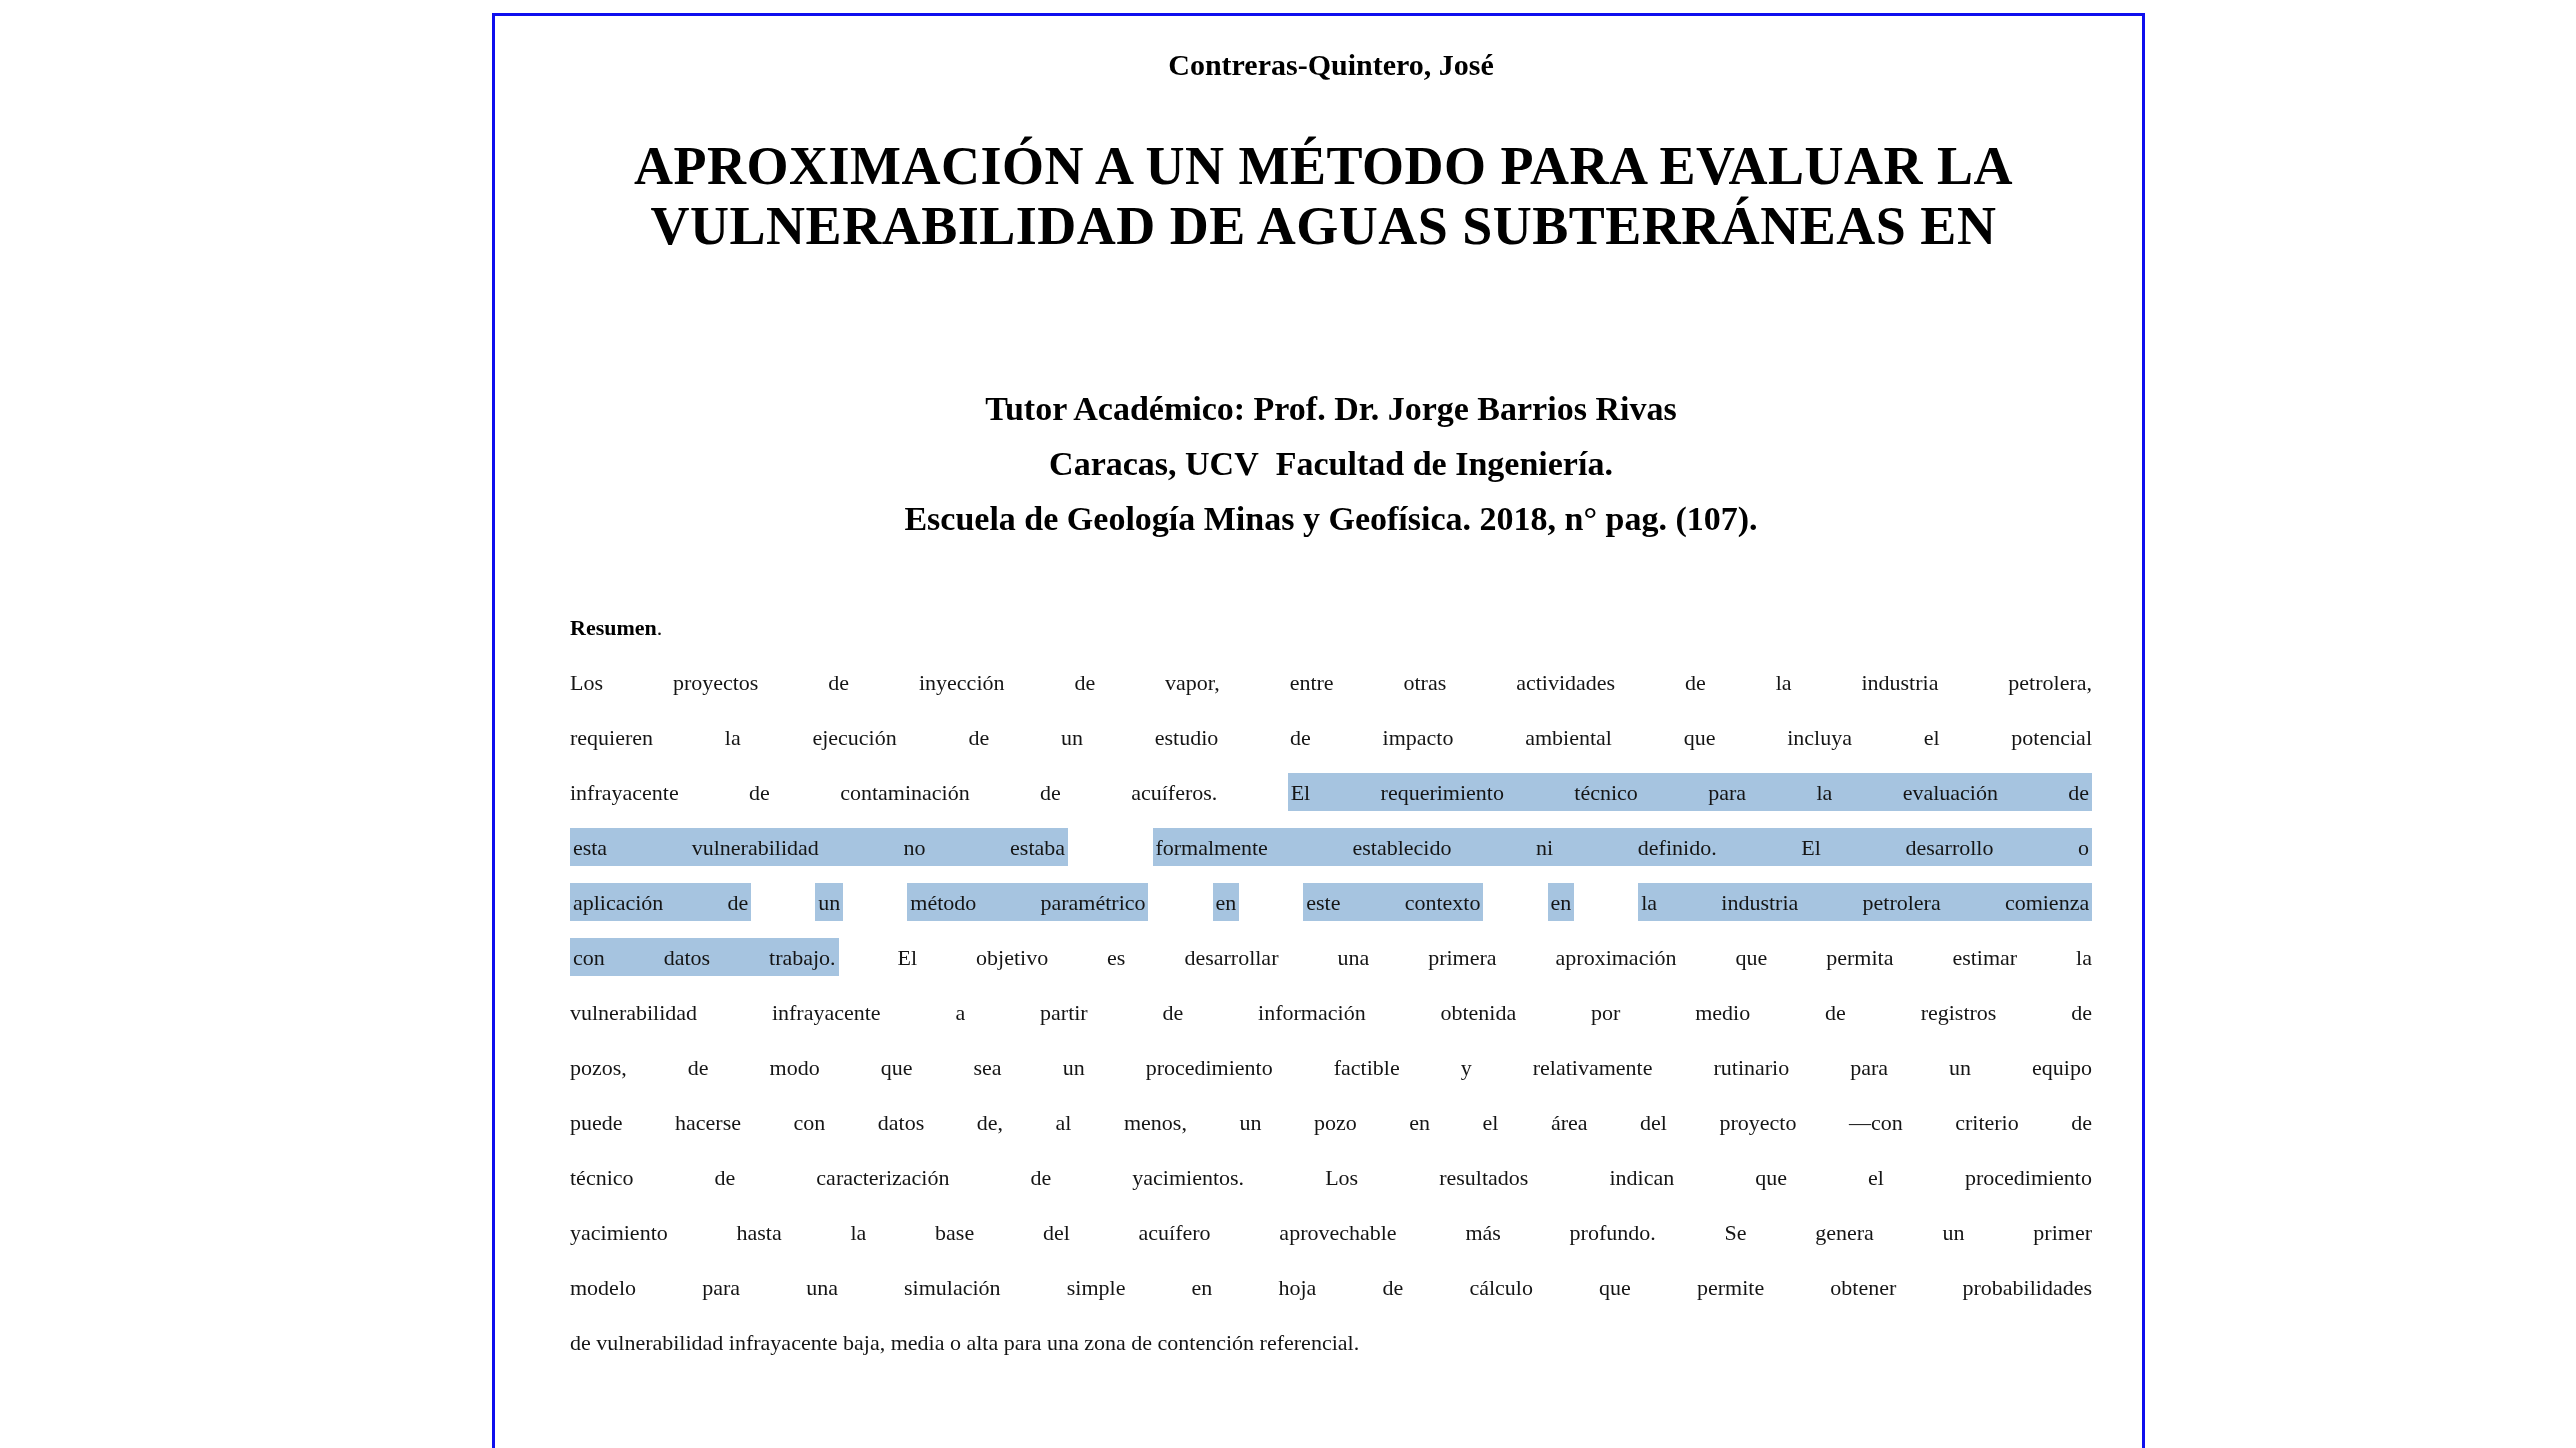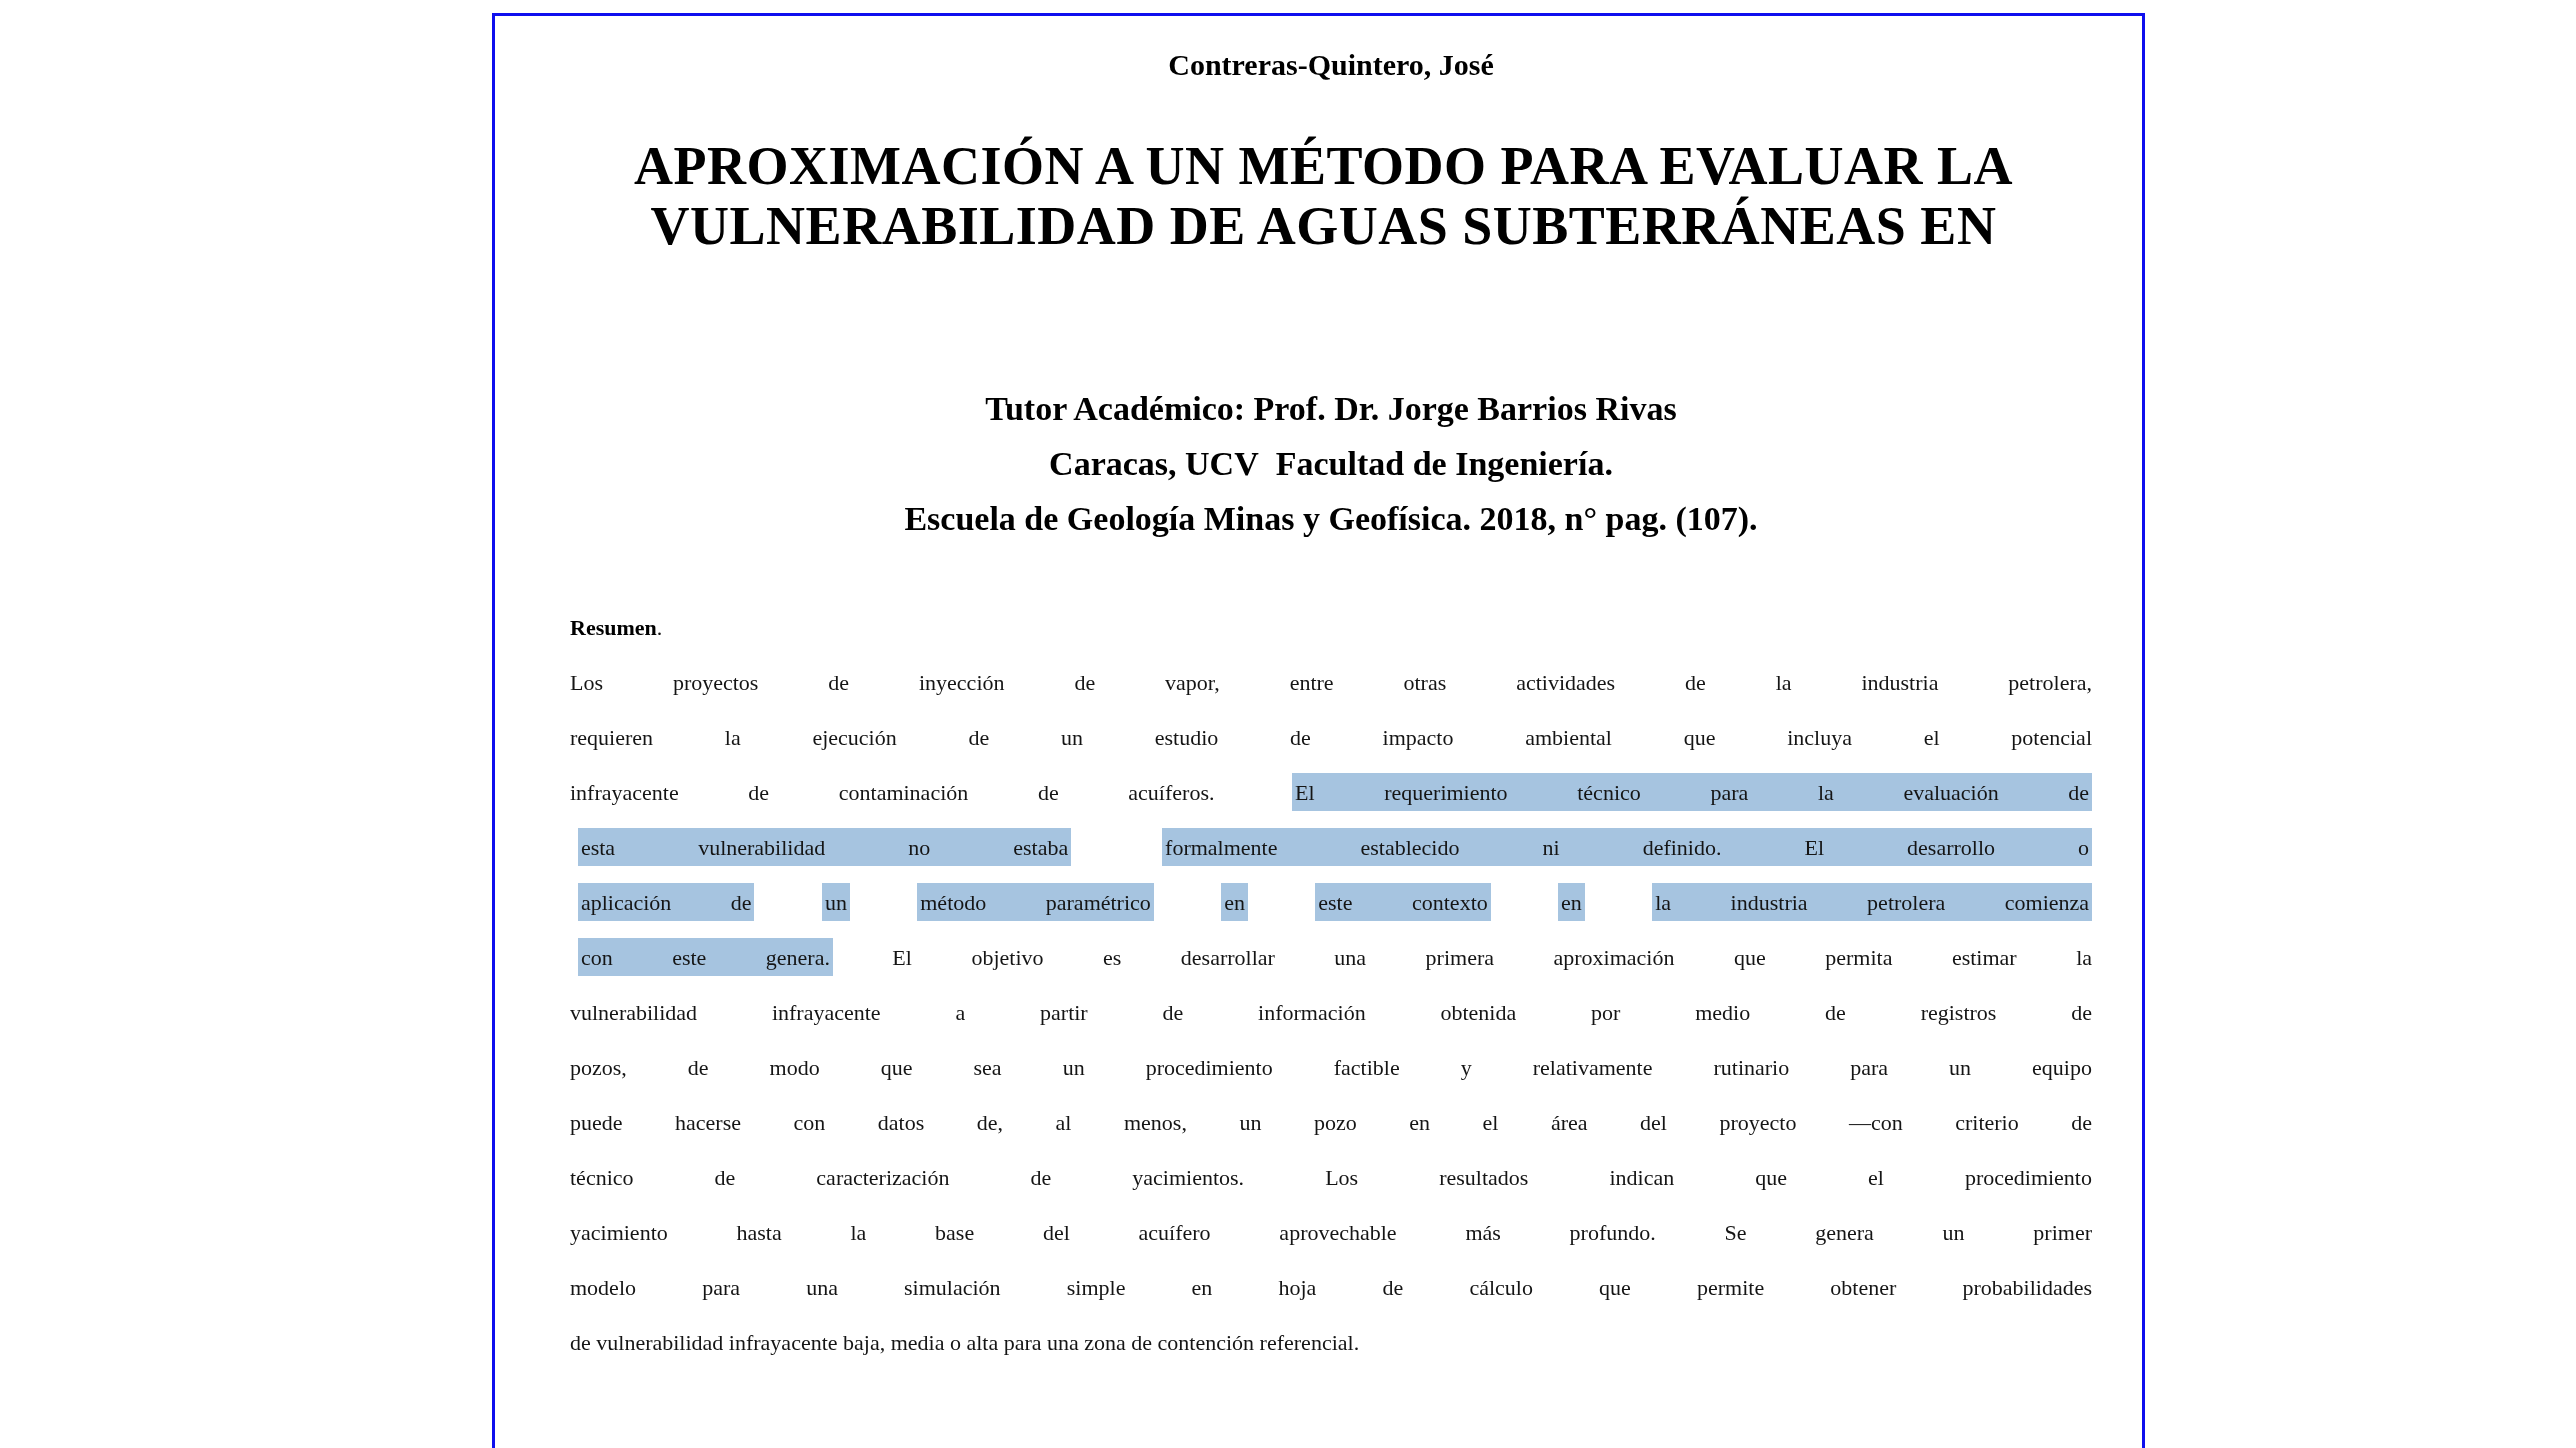--- a/index.html
+++ b/index.html
@@ -57,21 +57,20 @@
   .heading-period { font-weight: normal; }
   .pline {
     height: 55px;
     text-align: justify;
     text-align-last: justify;
   }
   .pline.last { text-align-last: auto; }
   .hl {
     background: var(--hl);
     padding: 6.8px 2.9px;
-    margin-left: 8px;
   }
 </style>
 </head>
 <body>
 
 <div class="page">
   <div class="content">
 
     <div class="author">Contreras-Quintero, José</div>
 
@@ -92,21 +91,21 @@
       <div class="pline"><span>Los proyectos de inyección de vapor, entre otras actividades de la industria petrolera,</span></div>
 
       <div class="pline"><span>requieren la ejecución de un estudio de impacto ambiental que incluya el potencial</span></div>
 
       <div class="pline"><span>infrayacente de contaminación de acuíferos.</span> <span class="hl">El requerimiento técnico para la evaluación de</span></div>
 
       <div class="pline"><span class="hl">esta vulnerabilidad no estaba</span> <span class="hl">formalmente establecido ni definido. El desarrollo o</span></div>
 
       <div class="pline"><span class="hl">aplicación de</span> <span class="hl">un</span> <span class="hl">método paramétrico</span> <span class="hl">en</span> <span class="hl">este contexto</span> <span class="hl">en</span> <span class="hl">la industria petrolera comienza</span></div>
 
-      <div class="pline"><span class="hl">con este genera.</span> <span>El objetivo es desarrollar una primera aproximación que permita estimar la</span></div>
+      <div class="pline"><span class="hl">con datos trabajo.</span> <span>El objetivo es desarrollar una primera aproximación que permita estimar la</span></div>
 
       <div class="pline"><span>vulnerabilidad infrayacente a partir de información obtenida por medio de registros de</span></div>
 
       <div class="pline"><span>pozos, de modo que sea un procedimiento factible y relativamente rutinario para un equipo</span></div>
 
       <div class="pline"><span>puede hacerse con datos de, al menos, un pozo en el área del proyecto —con criterio de</span></div>
 
       <div class="pline"><span>técnico de caracterización de yacimientos. Los resultados indican que el procedimiento</span></div>
 
 

